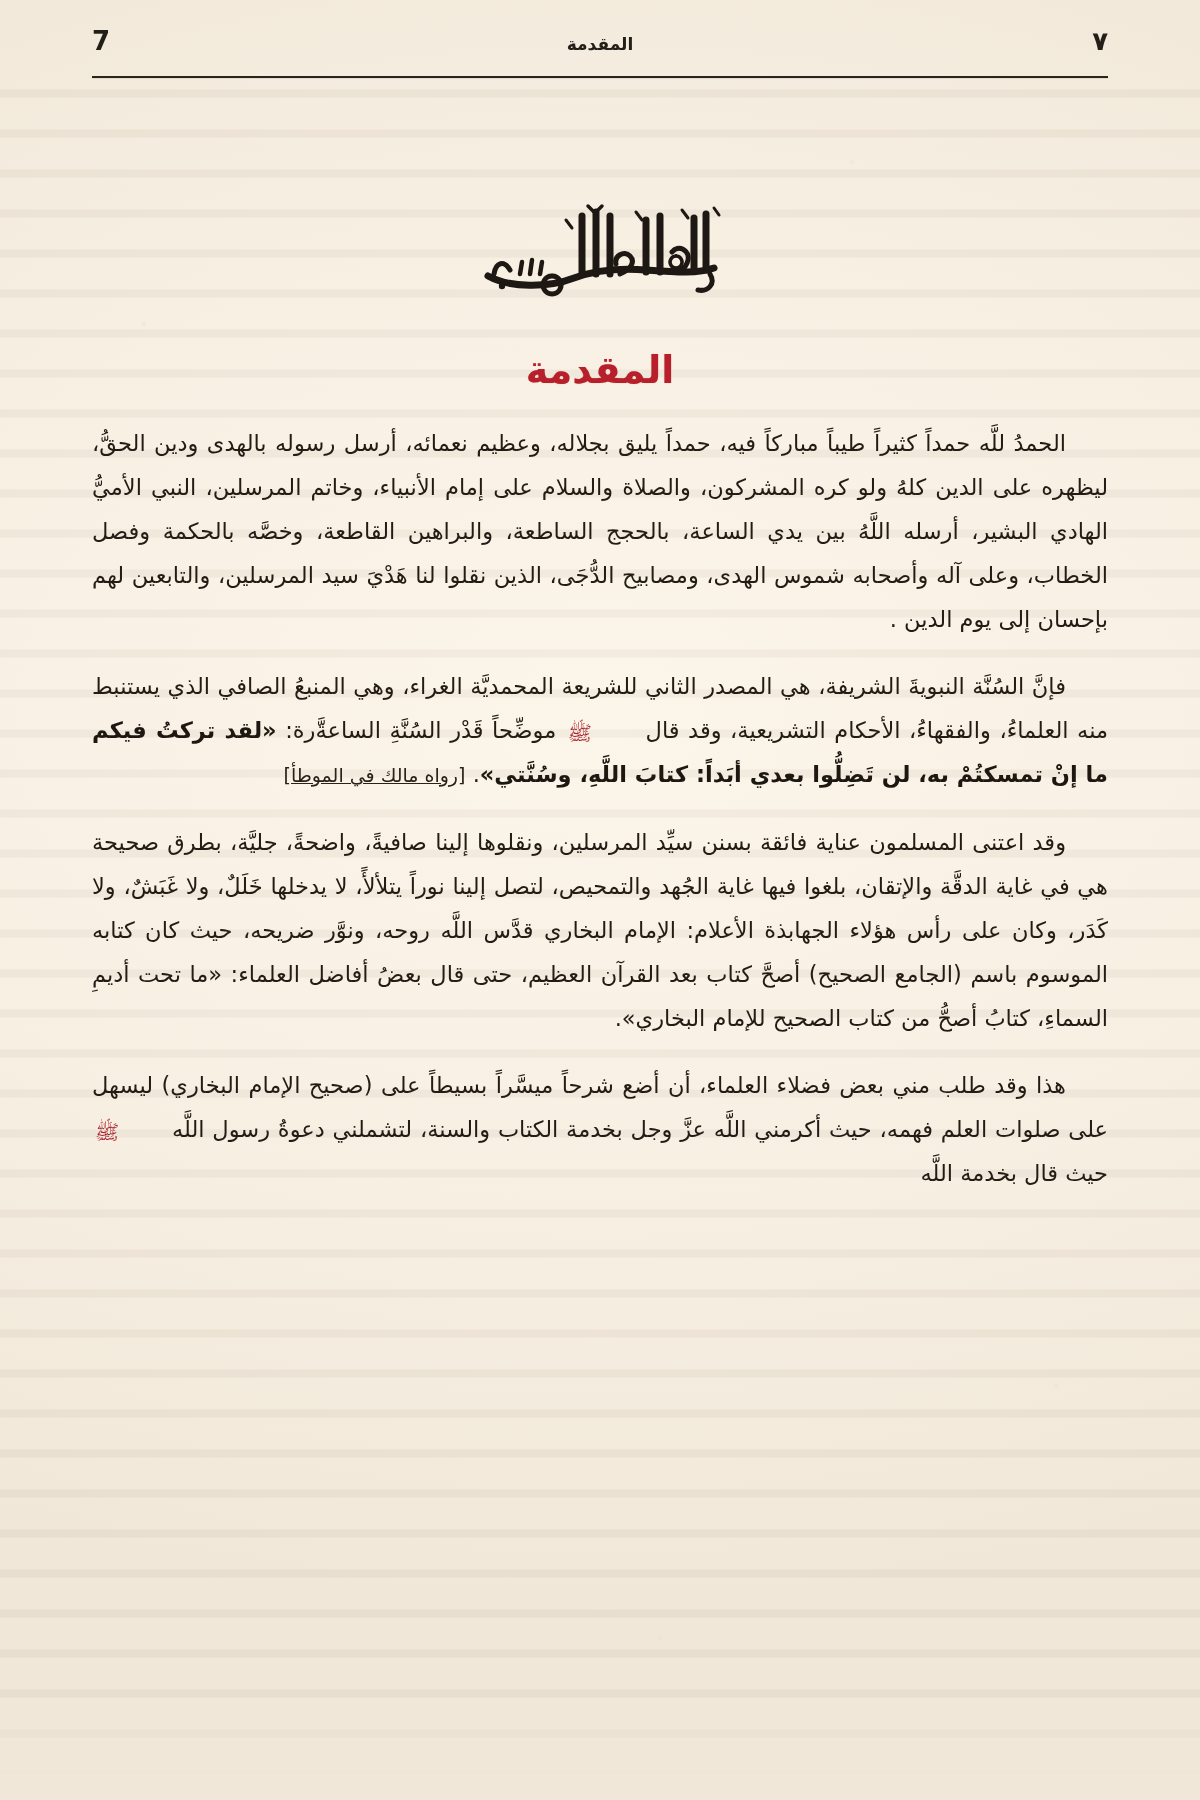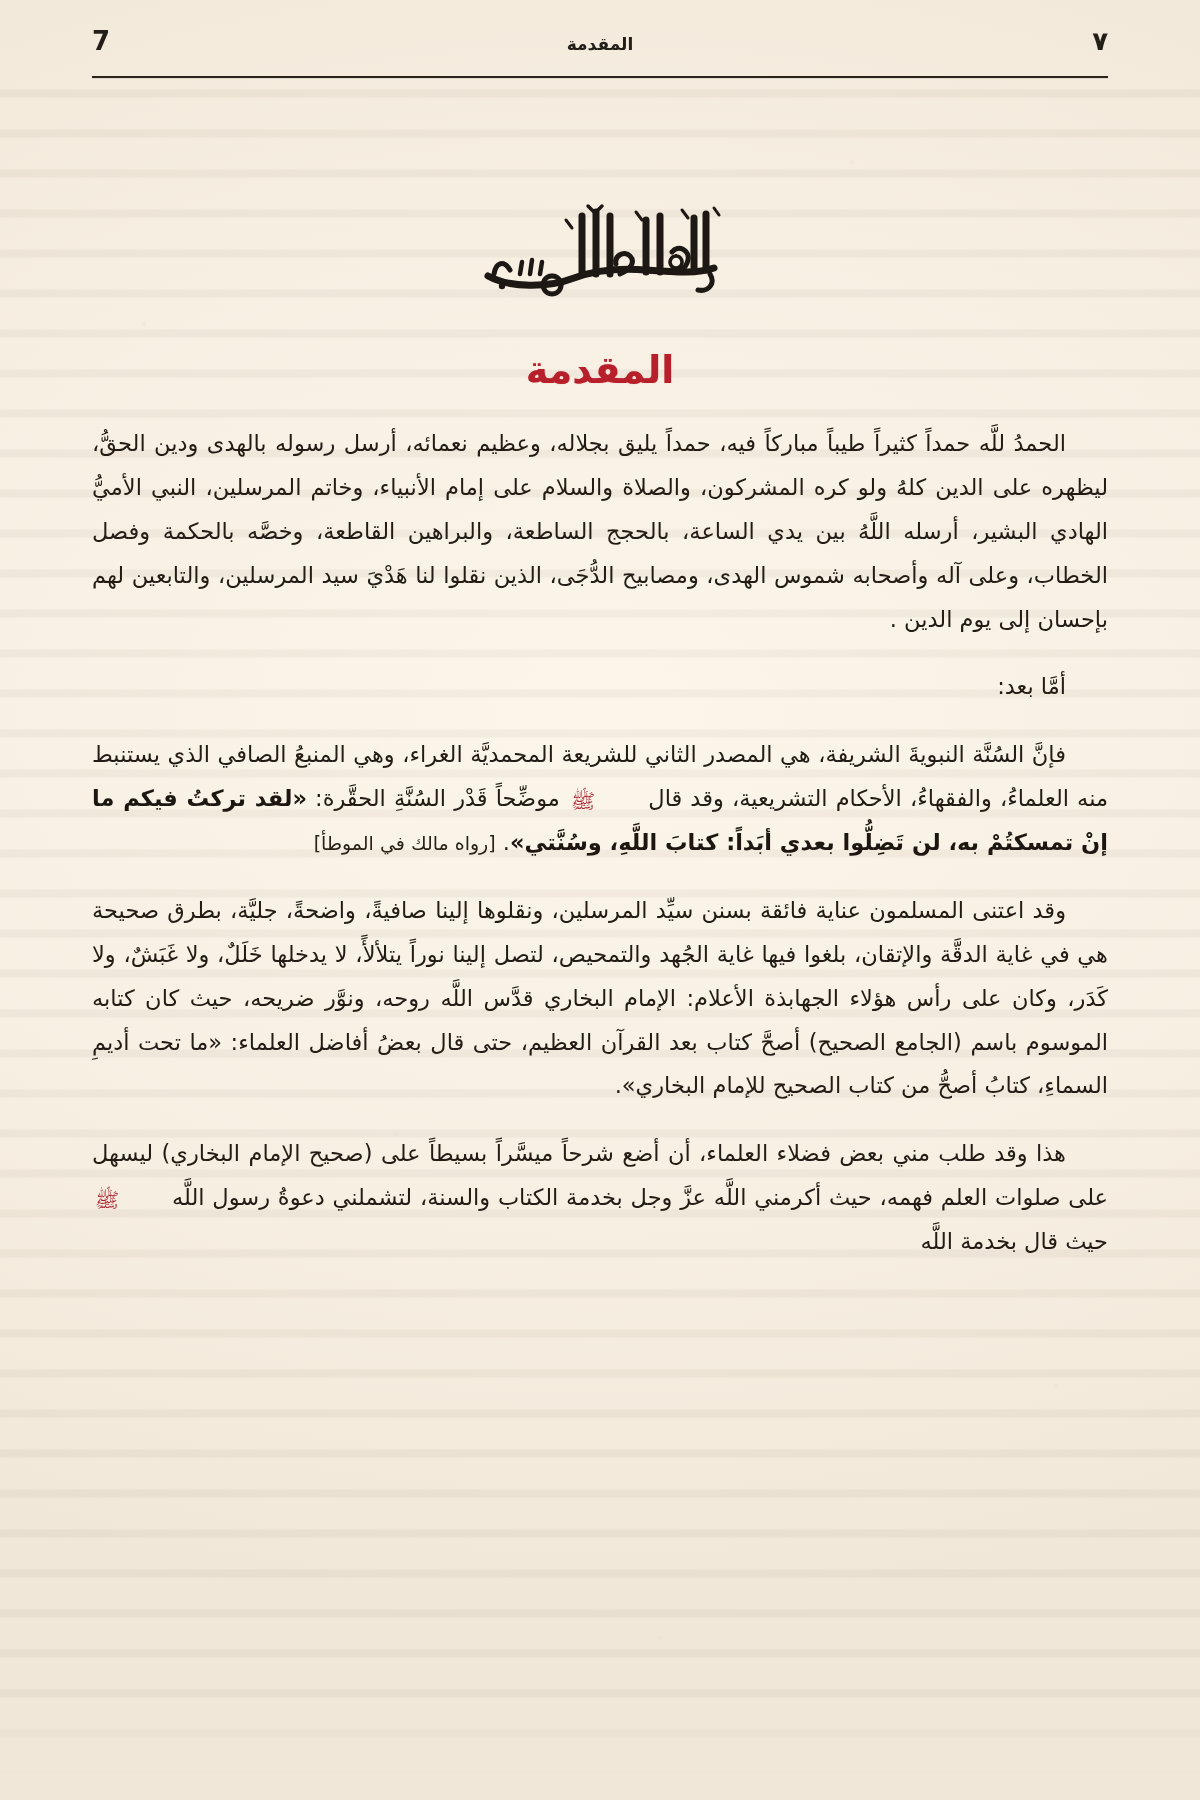--- a/index.html
+++ b/index.html
@@ -140,20 +140,21 @@
     text-align: justify;
   }
 
   .hadith {
     font-weight: 700;
     color: #1d1711;
   }
   .takhrij {
     font-size: 19px;
     color: #2a2219;
+    text-decoration: underline;
   }
   .sallam {
     color: #a81f2b;
     font-size: 20px;
     display: inline-block;
     transform: translateY(2px);
     padding: 0 3px;
   }
   .ammabad {
     text-indent: 42px;
@@ -220,26 +221,25 @@
         </svg>
         <span class="basmala-fallback">بسم الله الرحمن الرحيم</span>
       </div>
 
       <h1 class="section-title">المقدمة</h1>
 
       <div class="body">
 
         <p class="para">الحمدُ للَّه حمداً كثيراً طيباً مباركاً فيه، حمداً يليق بجلاله، وعظيم نعمائه، أرسل رسوله بالهدى ودين الحقُّ، ليظهره على الدين كلهُ ولو كره المشركون، والصلاة والسلام على إمام الأنبياء، وخاتم المرسلين، النبي الأميُّ الهادي البشير، أرسله اللَّهُ بين يدي الساعة، بالحجج الساطعة، والبراهين القاطعة، وخصَّه بالحكمة وفصل الخطاب، وعلى آله وأصحابه شموس الهدى، ومصابيح الدُّجَى، الذين نقلوا لنا هَدْيَ سيد المرسلين، والتابعين لهم بإحسان إلى يوم الدين .</p>
 
-        <p class="para ammabad">أمَّا بعد:</p>
 
         <p class="para">
           <span>فإنَّ السُنَّة النبويةَ الشريفة، هي المصدر الثاني للشريعة المحمديَّة الغراء، وهي المنبعُ الصافي الذي يستنبط منه العلماءُ، والفقهاءُ، الأحكام التشريعية، وقد قال</span>
           <span class="sallam">ﷺ</span>
-          <span>موضِّحاً قَدْر السُنَّةِ الحقَّرة:</span>
+          <span>موضِّحاً قَدْر السُنَّةِ الساعةَّرة:</span>
           <span class="hadith">«لقد تركتُ فيكم ما إنْ تمسكتُمْ به، لن تَضِلُّوا بعدي أبَداً: كتابَ اللَّهِ، وسُنَّتي»</span><span>.</span>
           <span class="takhrij">[رواه مالك في الموطأ]</span>
         </p>
 
         <p class="para">وقد اعتنى المسلمون عناية فائقة بسنن سيِّد المرسلين، ونقلوها إلينا صافيةً، واضحةً، جليَّة، بطرق صحيحة هي في غاية الدقَّة والإتقان، بلغوا فيها غاية الجُهد والتمحيص، لتصل إلينا نوراً يتلألأً، لا يدخلها خَلَلٌ، ولا غَبَشٌ، ولا كَدَر، وكان على رأس هؤلاء الجهابذة الأعلام: الإمام البخاري قدَّس اللَّه روحه، ونوَّر ضريحه، حيث كان كتابه الموسوم باسم (الجامع الصحيح) أصحَّ كتاب بعد القرآن العظيم، حتى قال بعضُ أفاضل العلماء: «ما تحت أديمِ السماءِ، كتابُ أصحُّ من كتاب الصحيح للإمام البخاري».</p>
 
         <p class="para">
           <span>هذا وقد طلب مني بعض فضلاء العلماء، أن أضع شرحاً ميسَّراً بسيطاً على (صحيح الإمام البخاري) ليسهل على صلوات العلم فهمه، حيث أكرمني اللَّه عزَّ وجل بخدمة الكتاب والسنة، لتشملني دعوةُ رسول اللَّه</span>
           <span class="sallam">ﷺ</span>
           <span>حيث قال بخدمة اللَّه</span>

